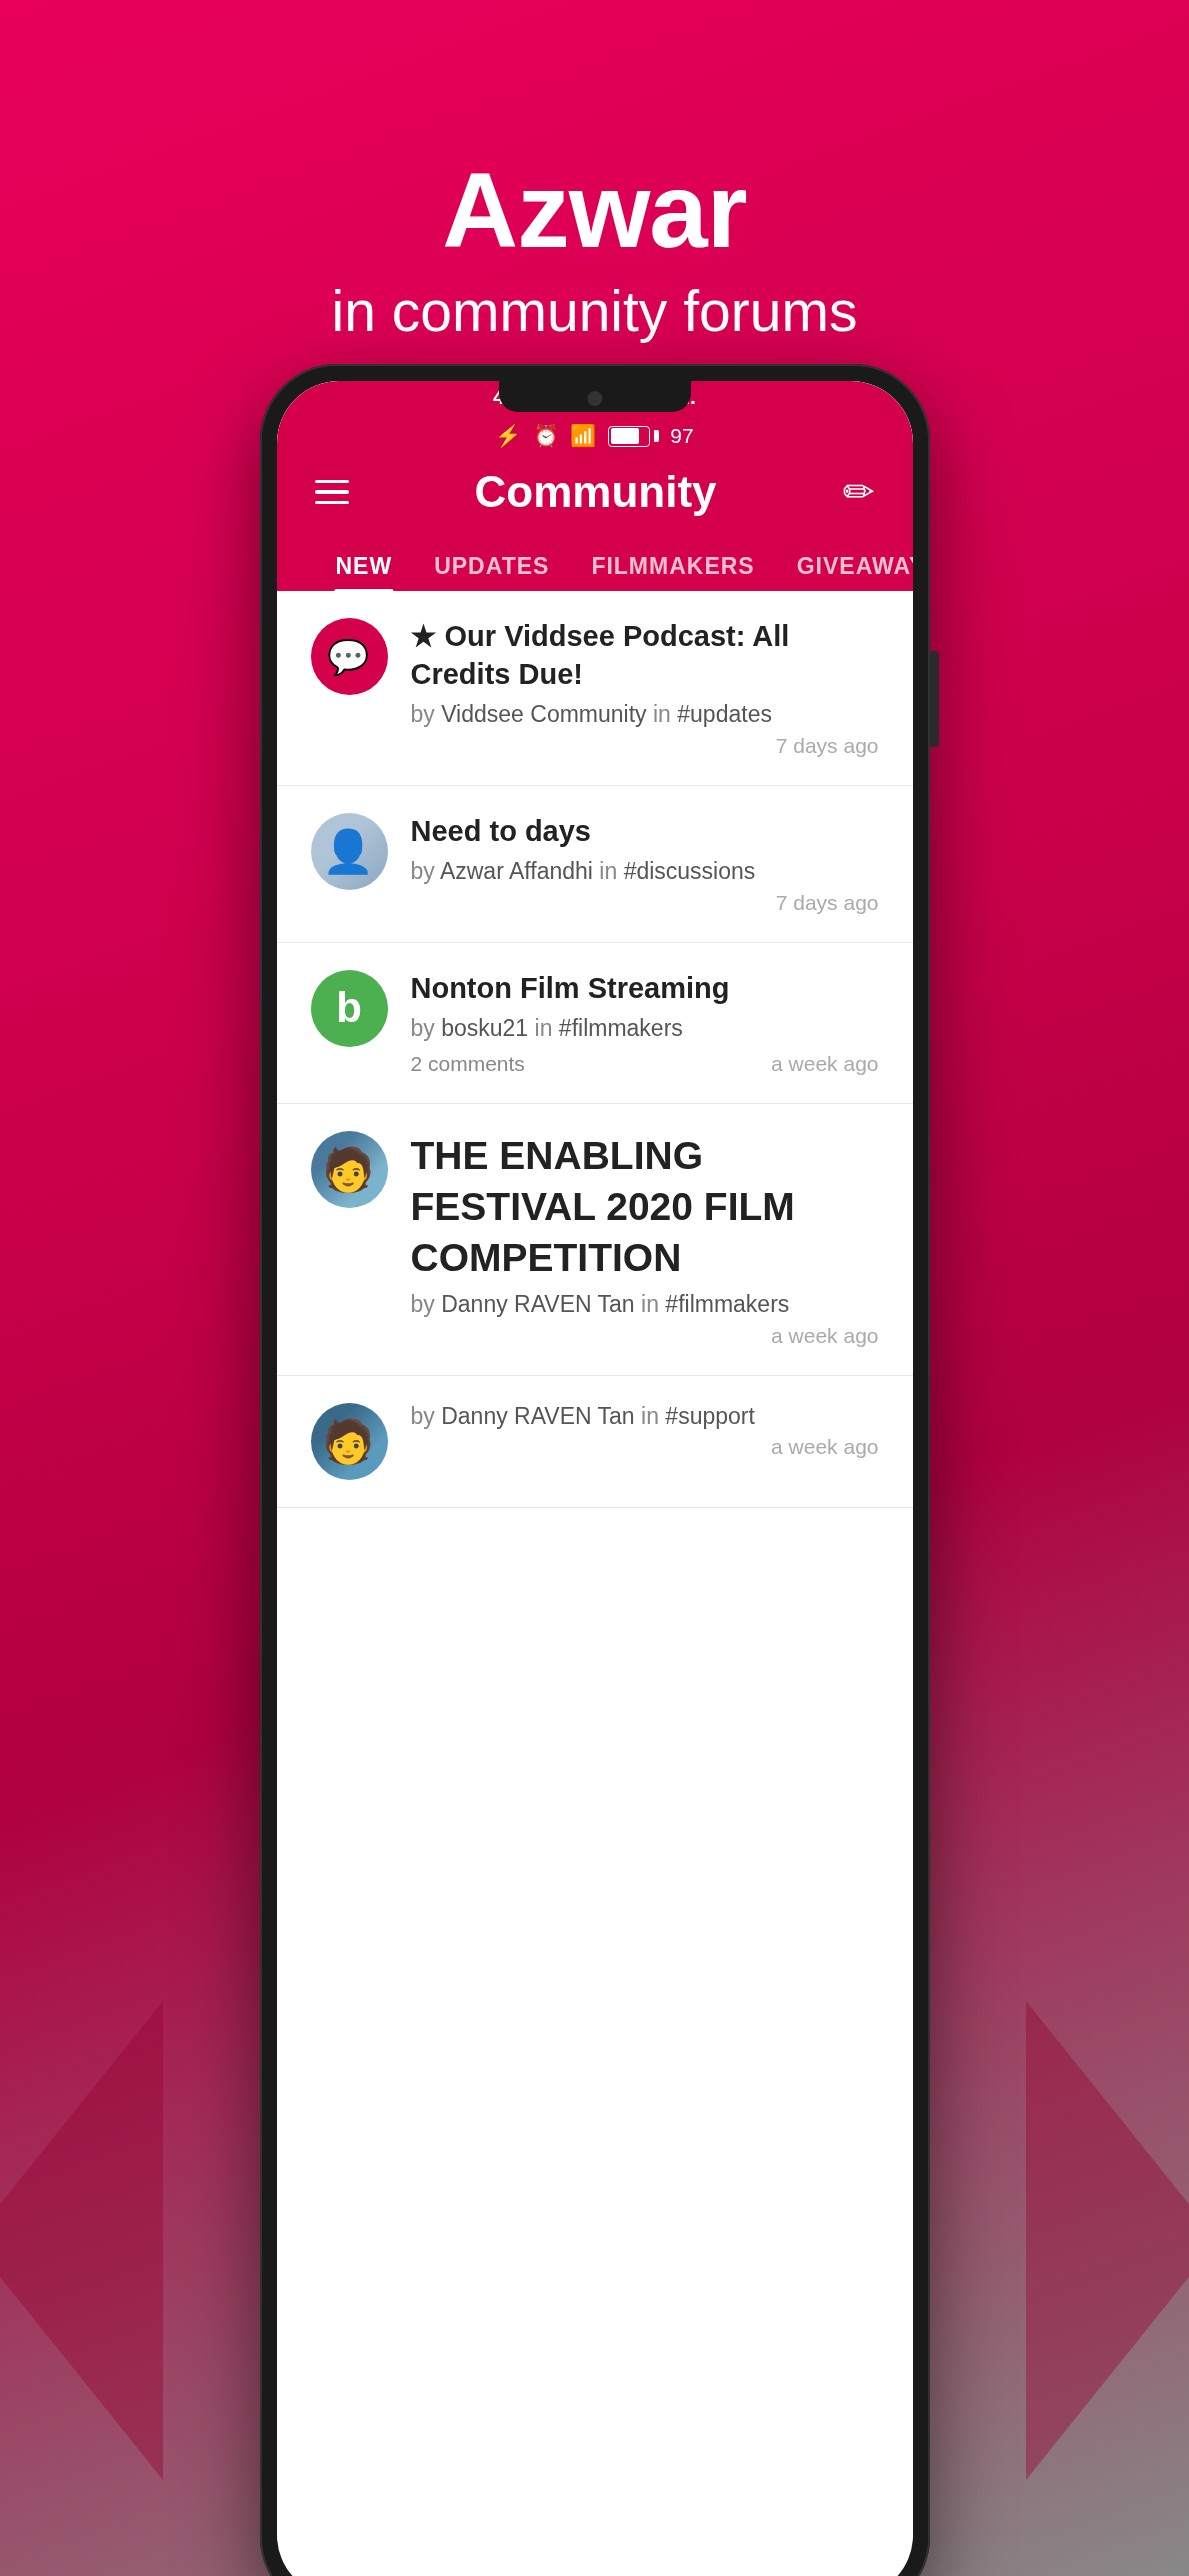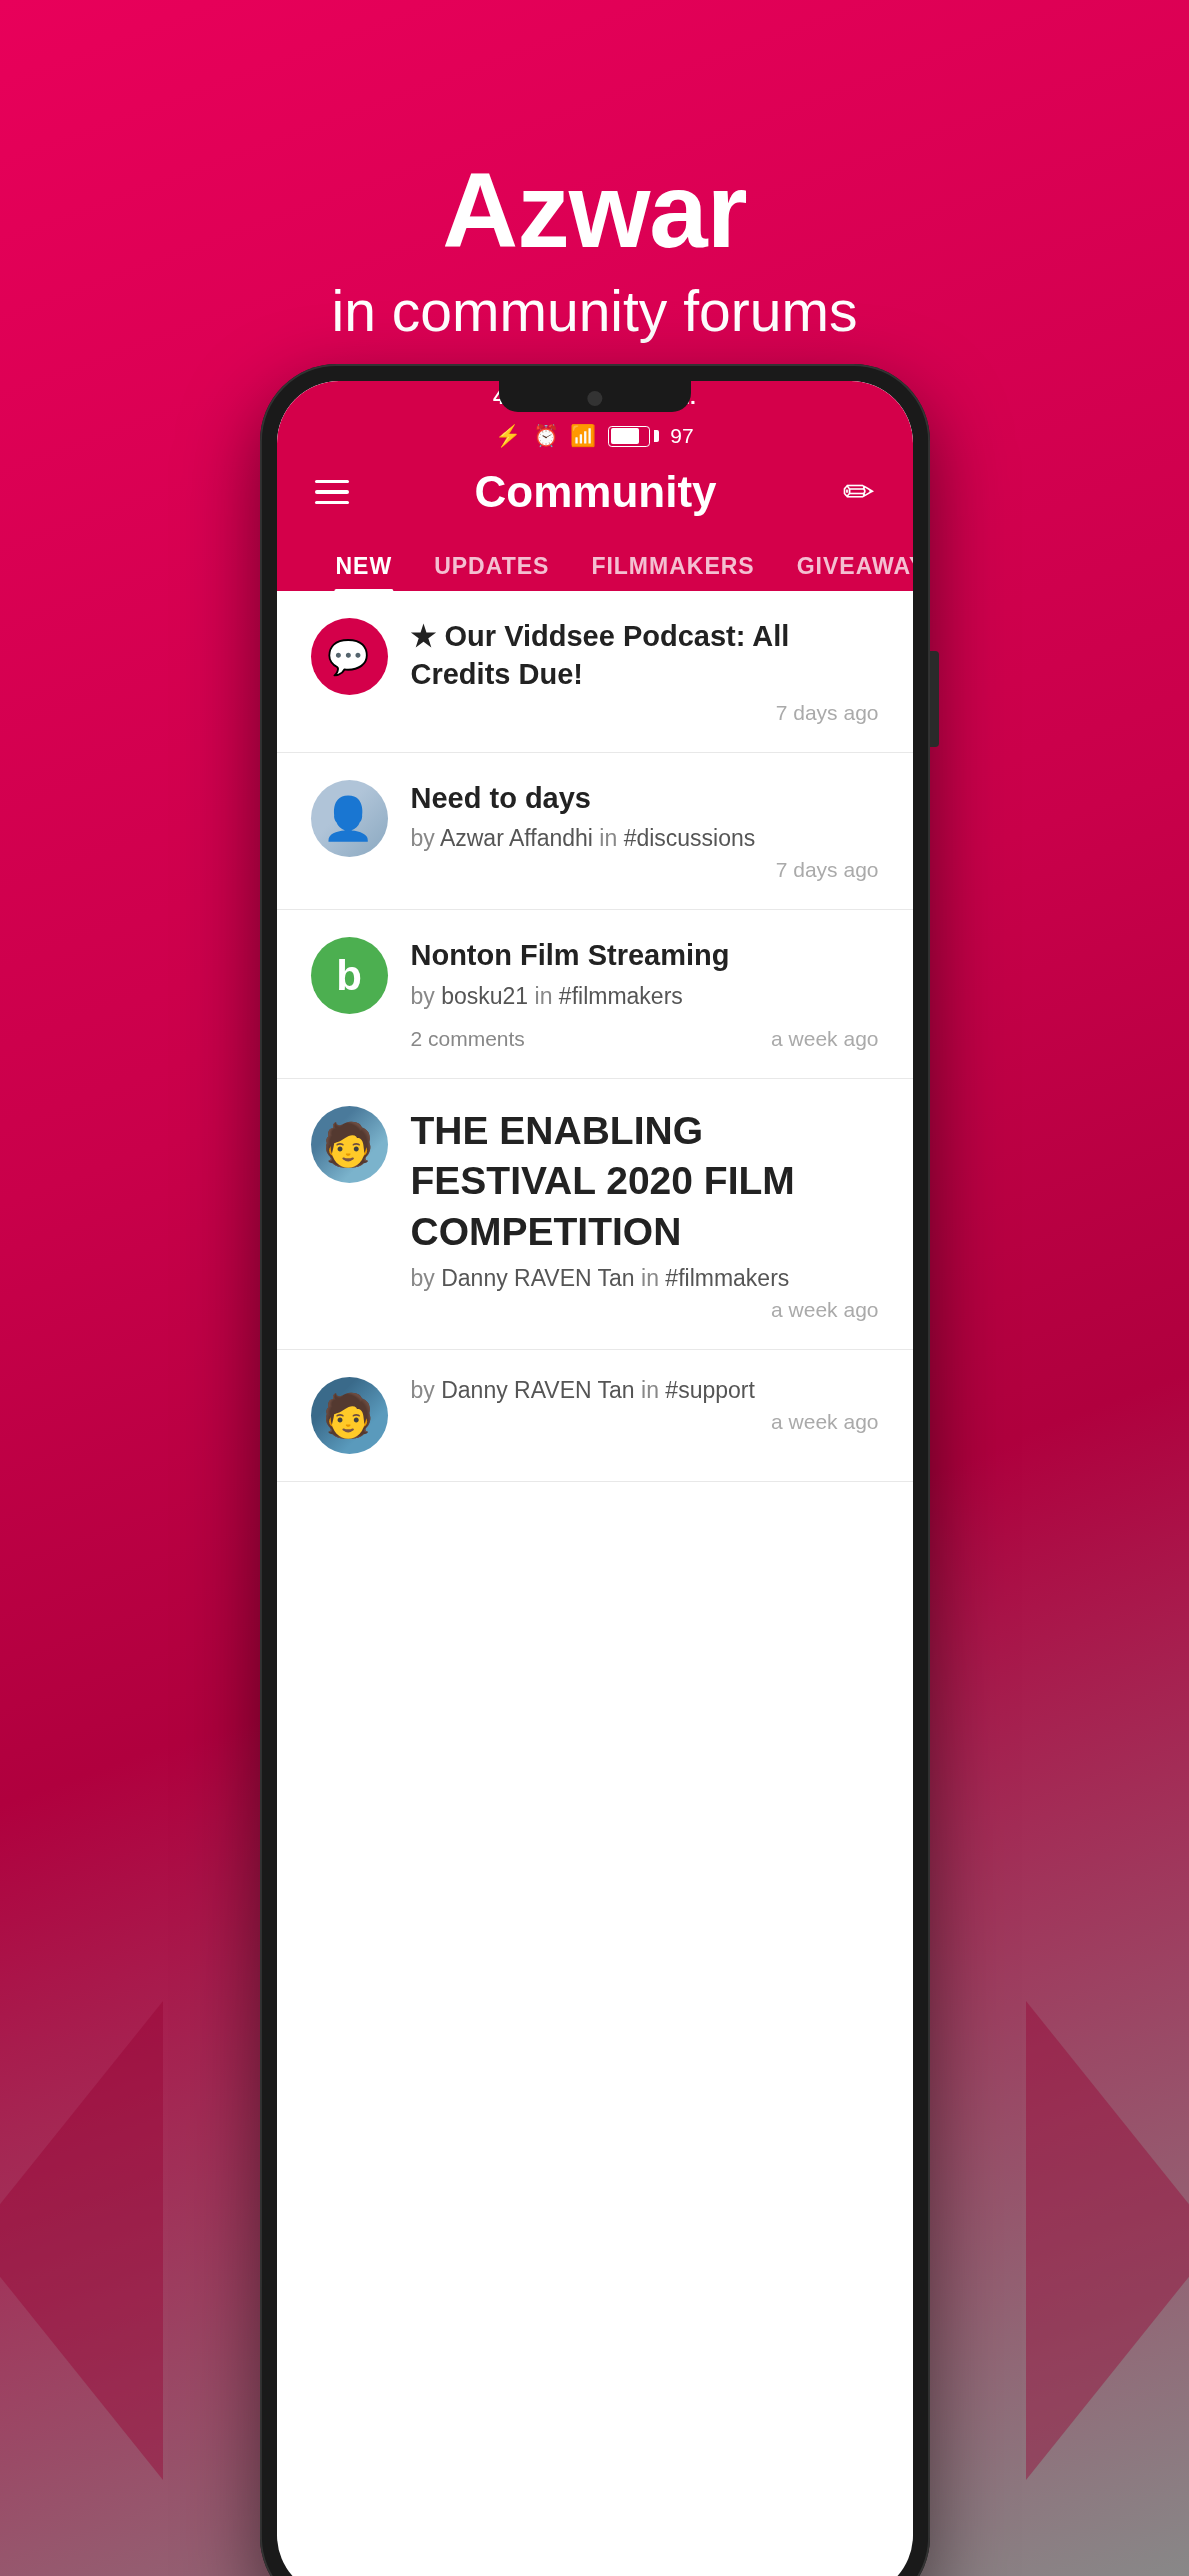--- a/index.html
+++ b/index.html
@@ -328,20 +328,21 @@
         </div>
       </div>
 
       <div class="feed-area" id="feed-container">
           <div class="feed-item">
     <div style="width:77px;height:77px;border-radius:50%;background:#d4004a;display:flex;align-items:center;justify-content:center;flex-shrink:0;">
       <span style="font-size:34px;">💬</span>
     </div>
     <div style="flex:1;">
       <div style="font-size:29px;font-weight:700;color:#222;line-height:1.3;margin-bottom:7.7px;">★ Our Viddsee Podcast: All Credits Due!</div>
+      <div style="font-size:23px;color:#888;margin-bottom:5.7px;">by <span style="color:#555;">Viddsee Community</span> in <span style="color:#555;">#updates</span></div>
       <div style="display:flex;justify-content:space-between;align-items:center;margin-top:5.7px;">
         <span></span>
         <span style="font-size:21px;color:#aaa;margin-left:auto;">7 days ago</span>
       </div>
     </div>
   </div>
           <div class="feed-item">
     <div style="width:77px;height:77px;border-radius:50%;background:linear-gradient(135deg,#b0c4d8 40%,#8aa8c0 100%);display:flex;align-items:center;justify-content:center;flex-shrink:0;">
       <span style="font-size:42px;">👤</span>
     </div>
@@ -352,21 +353,21 @@
         <span></span>
         <span style="font-size:21px;color:#aaa;margin-left:auto;">7 days ago</span>
       </div>
     </div>
   </div>
           <div class="feed-item">
     <div style="width:77px;height:77px;border-radius:50%;background:#4caf50;display:flex;align-items:center;justify-content:center;flex-shrink:0;font-size:42px;font-weight:700;color:#fff;">b</div>
     <div style="flex:1;">
       <div style="font-size:29px;font-weight:700;color:#222;line-height:1.3;margin-bottom:7.7px;">Nonton Film Streaming</div>
       <div style="font-size:23px;color:#888;margin-bottom:5.7px;">by <span style="color:#555;">bosku21</span> in <span style="color:#555;">#filmmakers</span></div>
-      <div style="display:flex;justify-content:space-between;align-items:center;margin-top:17px;">
+      <div style="display:flex;justify-content:space-between;align-items:center;margin-top:10px;">
         <span style="font-size:21px;color:#888;">2 comments</span>
         <span style="font-size:21px;color:#aaa;margin-left:auto;">a week ago</span>
       </div>
     </div>
   </div>
           <div class="feed-item">
     <div style="width:77px;height:77px;border-radius:50%;background:linear-gradient(135deg,#4a7a9b 30%,#7bb3cc 70%);display:flex;align-items:center;justify-content:center;flex-shrink:0;">
       <span style="font-size:42px;">🧑</span>
     </div>
     <div style="flex:1;">

